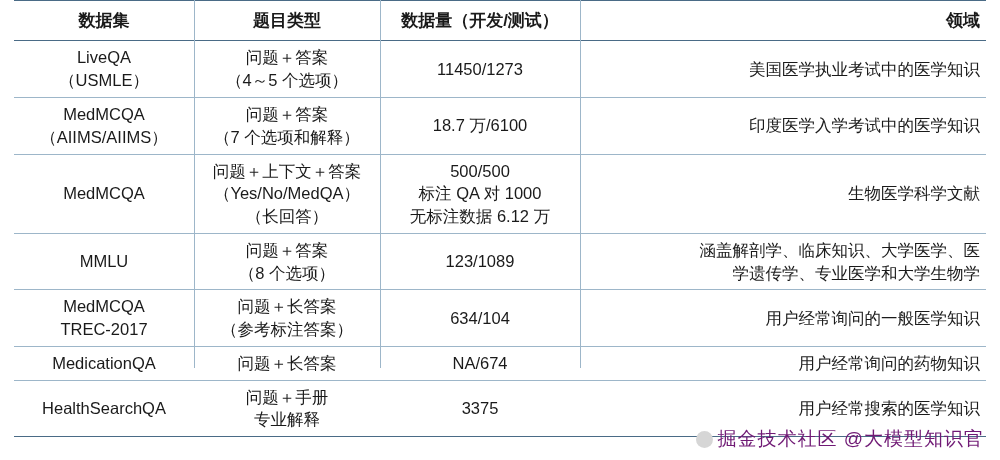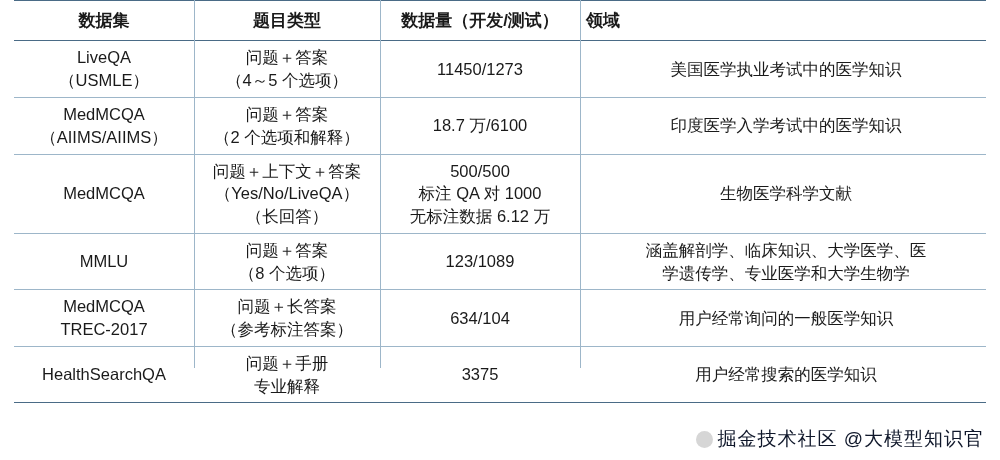--- a/index.html
+++ b/index.html
@@ -54,39 +54,39 @@
     border-top: none;
     border-bottom: 1px solid #9db6c9;
   }
   table.dataset-table tbody tr:last-child td {
     border-bottom: 1px solid #4a6b86;
   }
   .col-name, .col-type, .col-size {
     text-align: center;
   }
   .col-domain {
-    text-align: center;
+    text-align: right;
     padding-left: 12px !important;
   }
   .cell-lines > div {
     white-space: nowrap;
   }
   .vsep {
     position: absolute;
     top: 0;
     bottom: 0;
     width: 1px;
     background: #9db6c9;
   }
   .watermark {
     position: absolute;
     right: 16px;
     bottom: 8px;
     font-size: 19px;
-    color: #0f172a;
+    color: #701a75;
     letter-spacing: 1px;
     white-space: nowrap;
     font-family: "Liberation Sans", sans-serif;
   }
   .wm-icon {
     display: inline-block;
     width: 17px;
     height: 17px;
     border-radius: 50%;
     background: #d6d6d6;
@@ -103,21 +103,21 @@
       <col class="c0">
         <col class="c1">
         <col class="c2">
         <col class="c3">
     </colgroup>
     <thead>
       <tr>
         <th class="col-name">数据集</th>
         <th class="col-type">题目类型</th>
         <th class="col-size">数据量（开发/测试）</th>
-        <th class="col-domain" style="text-align:left;padding-left:6px !important;">领域</th>
+        <th class="col-domain" style="text-align:right;padding-left:6px !important;">领域</th>
       </tr>
     </thead>
     <tbody>
 
       <tr>
         <td class="col-name">
           <div class="cell-lines">
             <div>LiveQA</div>
             <div>（USMLE）</div>
           </div>
@@ -143,21 +143,21 @@
       <tr>
         <td class="col-name">
           <div class="cell-lines">
             <div>MedMCQA</div>
             <div>（AIIMS/AIIMS）</div>
           </div>
         </td>
         <td class="col-type">
           <div class="cell-lines">
             <div>问题＋答案</div>
-            <div>（2 个选项和解释）</div>
+            <div>（7 个选项和解释）</div>
           </div>
         </td>
         <td class="col-size">
           <div class="cell-lines">
             <div>18.7 万/6100</div>
           </div>
         </td>
         <td class="col-domain">
           <div class="cell-lines">
             <div>印度医学入学考试中的医学知识</div>
@@ -167,21 +167,21 @@
 
       <tr>
         <td class="col-name">
           <div class="cell-lines">
             <div>MedMCQA</div>
           </div>
         </td>
         <td class="col-type">
           <div class="cell-lines">
             <div>问题＋上下文＋答案</div>
-            <div>（Yes/No/LiveQA）</div>
+            <div>（Yes/No/MedQA）</div>
             <div>（长回答）</div>
           </div>
         </td>
         <td class="col-size">
           <div class="cell-lines">
             <div>500/500</div>
             <div>标注 QA 对 1000</div>
             <div>无标注数据 6.12 万</div>
           </div>
         </td>
@@ -235,20 +235,42 @@
             <div>634/104</div>
           </div>
         </td>
         <td class="col-domain">
           <div class="cell-lines">
             <div>用户经常询问的一般医学知识</div>
           </div>
         </td>
       </tr>
 
+      <tr>
+        <td class="col-name">
+          <div class="cell-lines">
+            <div>MedicationQA</div>
+          </div>
+        </td>
+        <td class="col-type">
+          <div class="cell-lines">
+            <div>问题＋长答案</div>
+          </div>
+        </td>
+        <td class="col-size">
+          <div class="cell-lines">
+            <div>NA/674</div>
+          </div>
+        </td>
+        <td class="col-domain">
+          <div class="cell-lines">
+            <div>用户经常询问的药物知识</div>
+          </div>
+        </td>
+      </tr>
 
       <tr>
         <td class="col-name">
           <div class="cell-lines">
             <div>HealthSearchQA</div>
           </div>
         </td>
         <td class="col-type">
           <div class="cell-lines">
             <div>问题＋手册</div>

